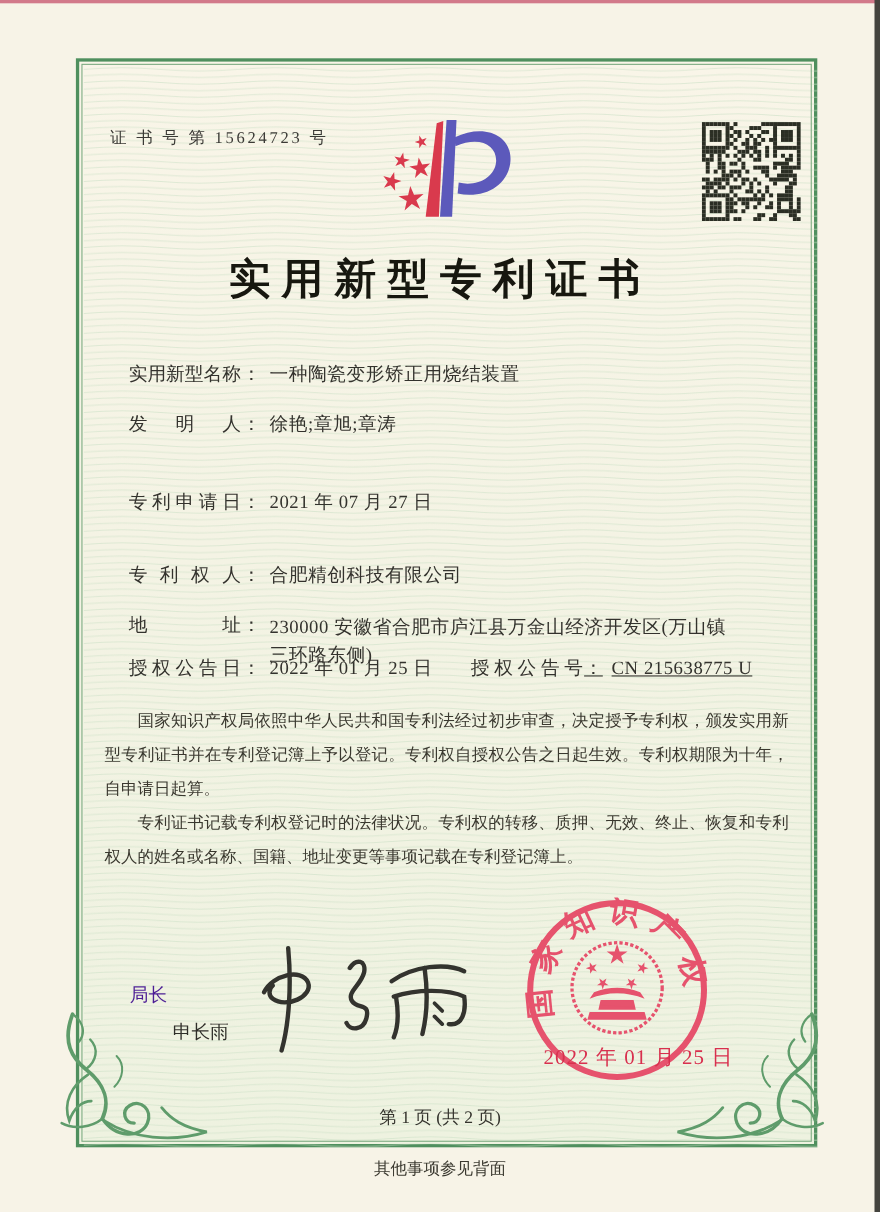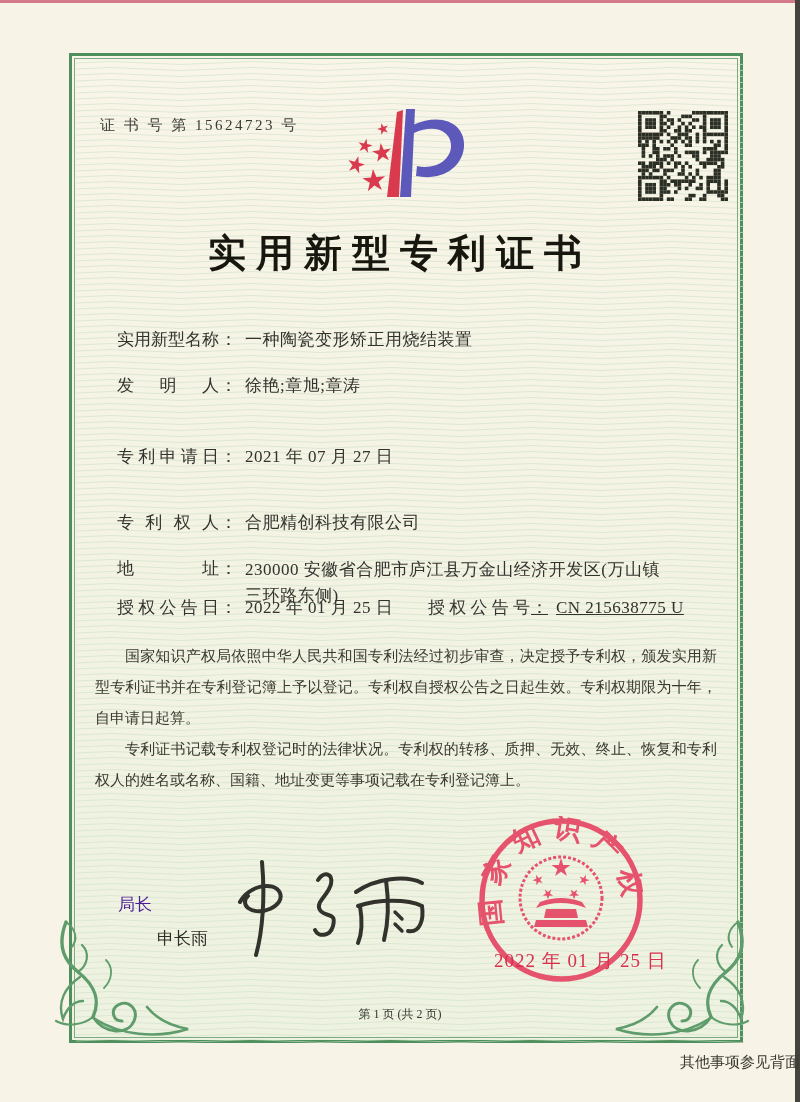--- a/index.html
+++ b/index.html
@@ -25,22 +25,22 @@
   .grant-no{position:absolute;left:311px;top:0;text-decoration:underline;}
   .paras{position:absolute;left:95px;top:641px;width:622px;font-size:15px;line-height:31px;
          text-align:justify;color:#3a382f;}
   .paras p{margin:0;text-indent:2em;}
   .sig-role{position:absolute;left:118px;top:893px;font-size:17px;color:#4c1d95;}
   .sig-name{position:absolute;left:118px;top:927px;font-size:17px;color:#2f2e29;margin-left:39px;}
   .sig-script{position:absolute;left:220px;top:850px;width:215px;height:112px;}
   .seal{position:absolute;left:477px;top:816px;width:168px;height:168px;opacity:.93;}
   .seal-date{position:absolute;left:494px;top:948px;font-size:19px;color:#d8304e;
              letter-spacing:1px;white-space:nowrap;}
-  .page-no{position:absolute;left:0;right:0;top:1006px;text-align:center;font-size:12px;color:#35342e;}
-  .back-note{position:absolute;left:0;right:0;top:1053px;text-align:right;font-size:15px;color:#3a382f;}
+  .page-no{position:absolute;left:0;right:0;top:1006px;text-align:center;font-size:16px;color:#35342e;}
+  .back-note{position:absolute;left:0;right:0;top:1053px;text-align:center;font-size:15px;color:#3a382f;}
   .flourish{position:absolute;width:178px;height:132px;}
   .flourish.br{left:588px;top:916px;}
   .flourish.bl{left:38px;top:916px;transform:scaleX(-1);}
 </style>
 </head>
 <body>
 
 <div class="page">
 
   <div class="scan-top"></div>

